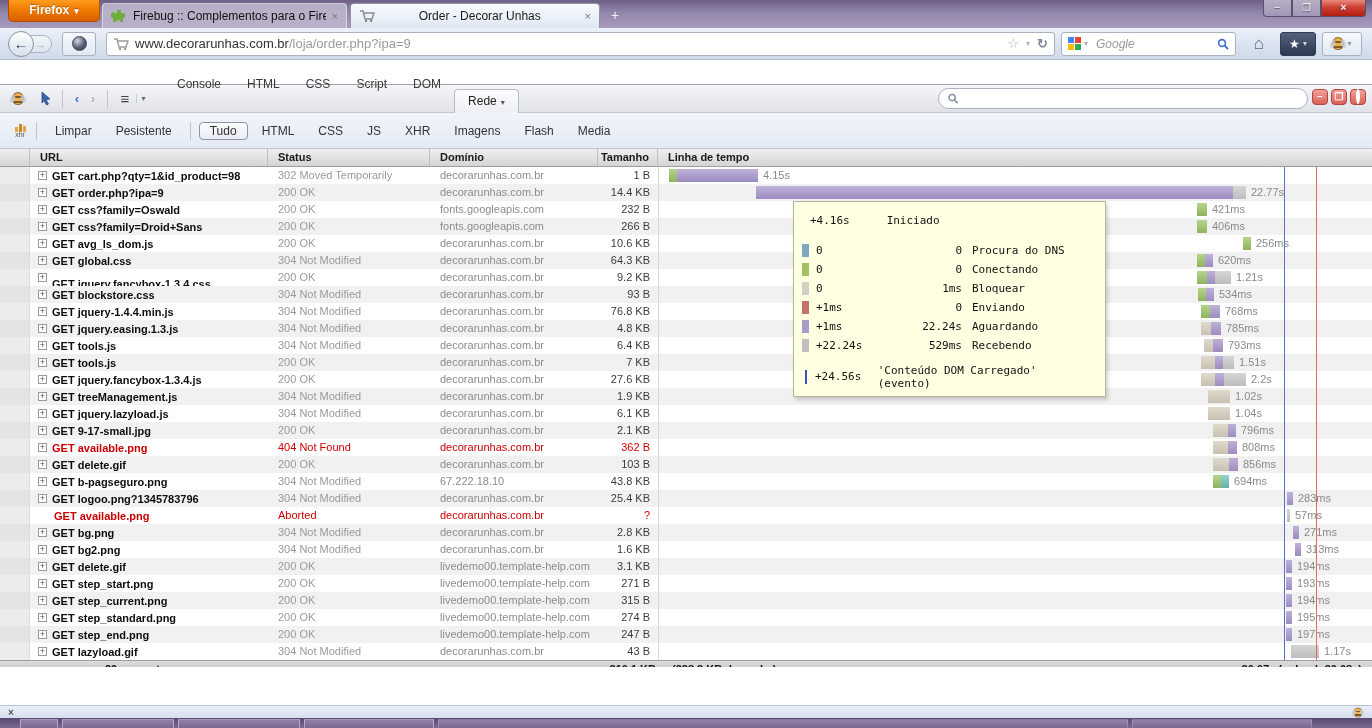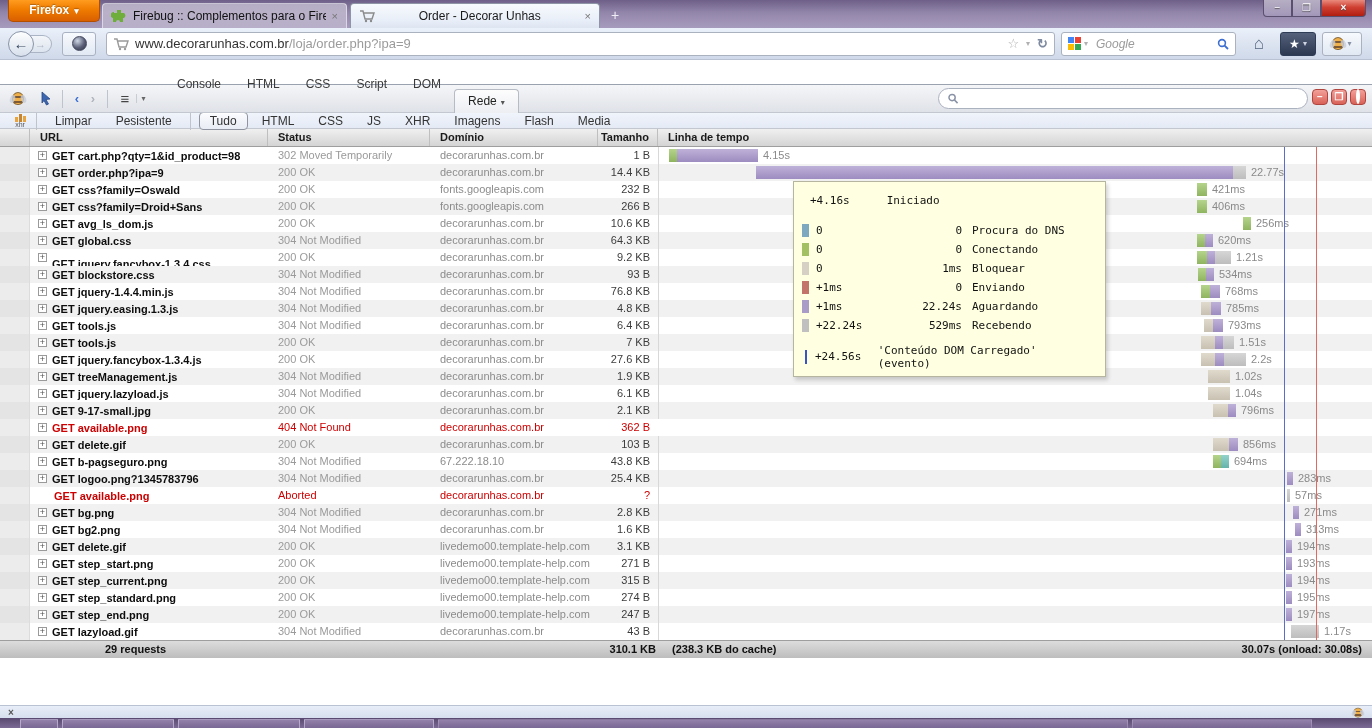--- a/index.html
+++ b/index.html
@@ -99,21 +99,21 @@
     border-radius:4px 4px 0 0; height:24px; line-height:23px; font-weight:normal; color:#222; }
   .fb-tab .caret { font-size:8px; color:#555; margin-left:4px; }
   .fb-search { position:absolute; right:64px; top:3px; width:370px; height:21px; background:#fff;
     border:1px solid #aab1bf; border-radius:11px; display:flex; align-items:center; padding:0 8px; }
   .fb-winbtns { position:absolute; right:6px; top:4px; display:flex; gap:3px; }
   .fb-winbtn { width:16px; height:16px; border-radius:4px; border:1px solid #b0453f;
     background:linear-gradient(to bottom,#f2a09a,#d96258); color:#fff; font-size:10px; font-weight:bold;
     text-align:center; line-height:14px; }
   .pwr { position:relative; width:7px; height:7px; border:2px solid #fff; border-radius:50%; margin:2px auto 0; }
 
-  .fb-filterbar { height:16px; background:linear-gradient(to bottom,#f0f4fb,#e4eaf5);
+  .fb-filterbar { height:36px; background:linear-gradient(to bottom,#f0f4fb,#e4eaf5);
     border-bottom:1px solid #c3c7cf; display:flex; align-items:center; font-size:12px; }
   .xhr-ico { margin-left:10px; width:20px; text-align:center; }
   .xhr-bars { display:flex; align-items:flex-end; gap:1px; height:8px; justify-content:center; }
   .xhr-bars i { display:block; width:3px; background:#e8a33d; }
   .xhr-txt { font-size:7px; color:#555; line-height:6px; }
   .fb-filterbtn { padding:0 12px; color:#333; cursor:default; }
   .fb-ftab { padding:1px 10px; margin:0 2px; color:#333; cursor:default; }
   .fb-ftab.active { border:1px solid #8f94a0; border-radius:4px; background:linear-gradient(to bottom,#fbfcfe,#e8ecf4);
     box-shadow:inset 0 1px 0 #fff; }
 
@@ -668,20 +668,27 @@
         </div>
         <div class="req-row err">
           <div class="rg"></div>
           <div class="rc-url">
             <span class="expander">+</span>
             <span style="overflow: hidden; white-space: nowrap;">GET available.png</span>
           </div>
           <div class="rc-status">404 Not Found</div>
           <div class="rc-domain">decorarunhas.com.br</div>
           <div class="rc-size">362 B</div>
+          <div class="rc-tl">
+            <div class="tl-bar" style="left: 554px;">
+              <span class="seg seg-block" style="width: 15px;"></span>
+              <span class="seg seg-wait" style="width: 9px;"></span>
+              <span class="tl-label">808ms</span>
+            </div>
+          </div>
         </div>
         <div class="req-row alt">
           <div class="rg"></div>
           <div class="rc-url">
             <span class="expander">+</span>
             <span style="overflow: hidden; white-space: nowrap;">GET delete.gif</span>
           </div>
           <div class="rc-status">200 OK</div>
           <div class="rc-domain">decorarunhas.com.br</div>
           <div class="rc-size">103 B</div>

